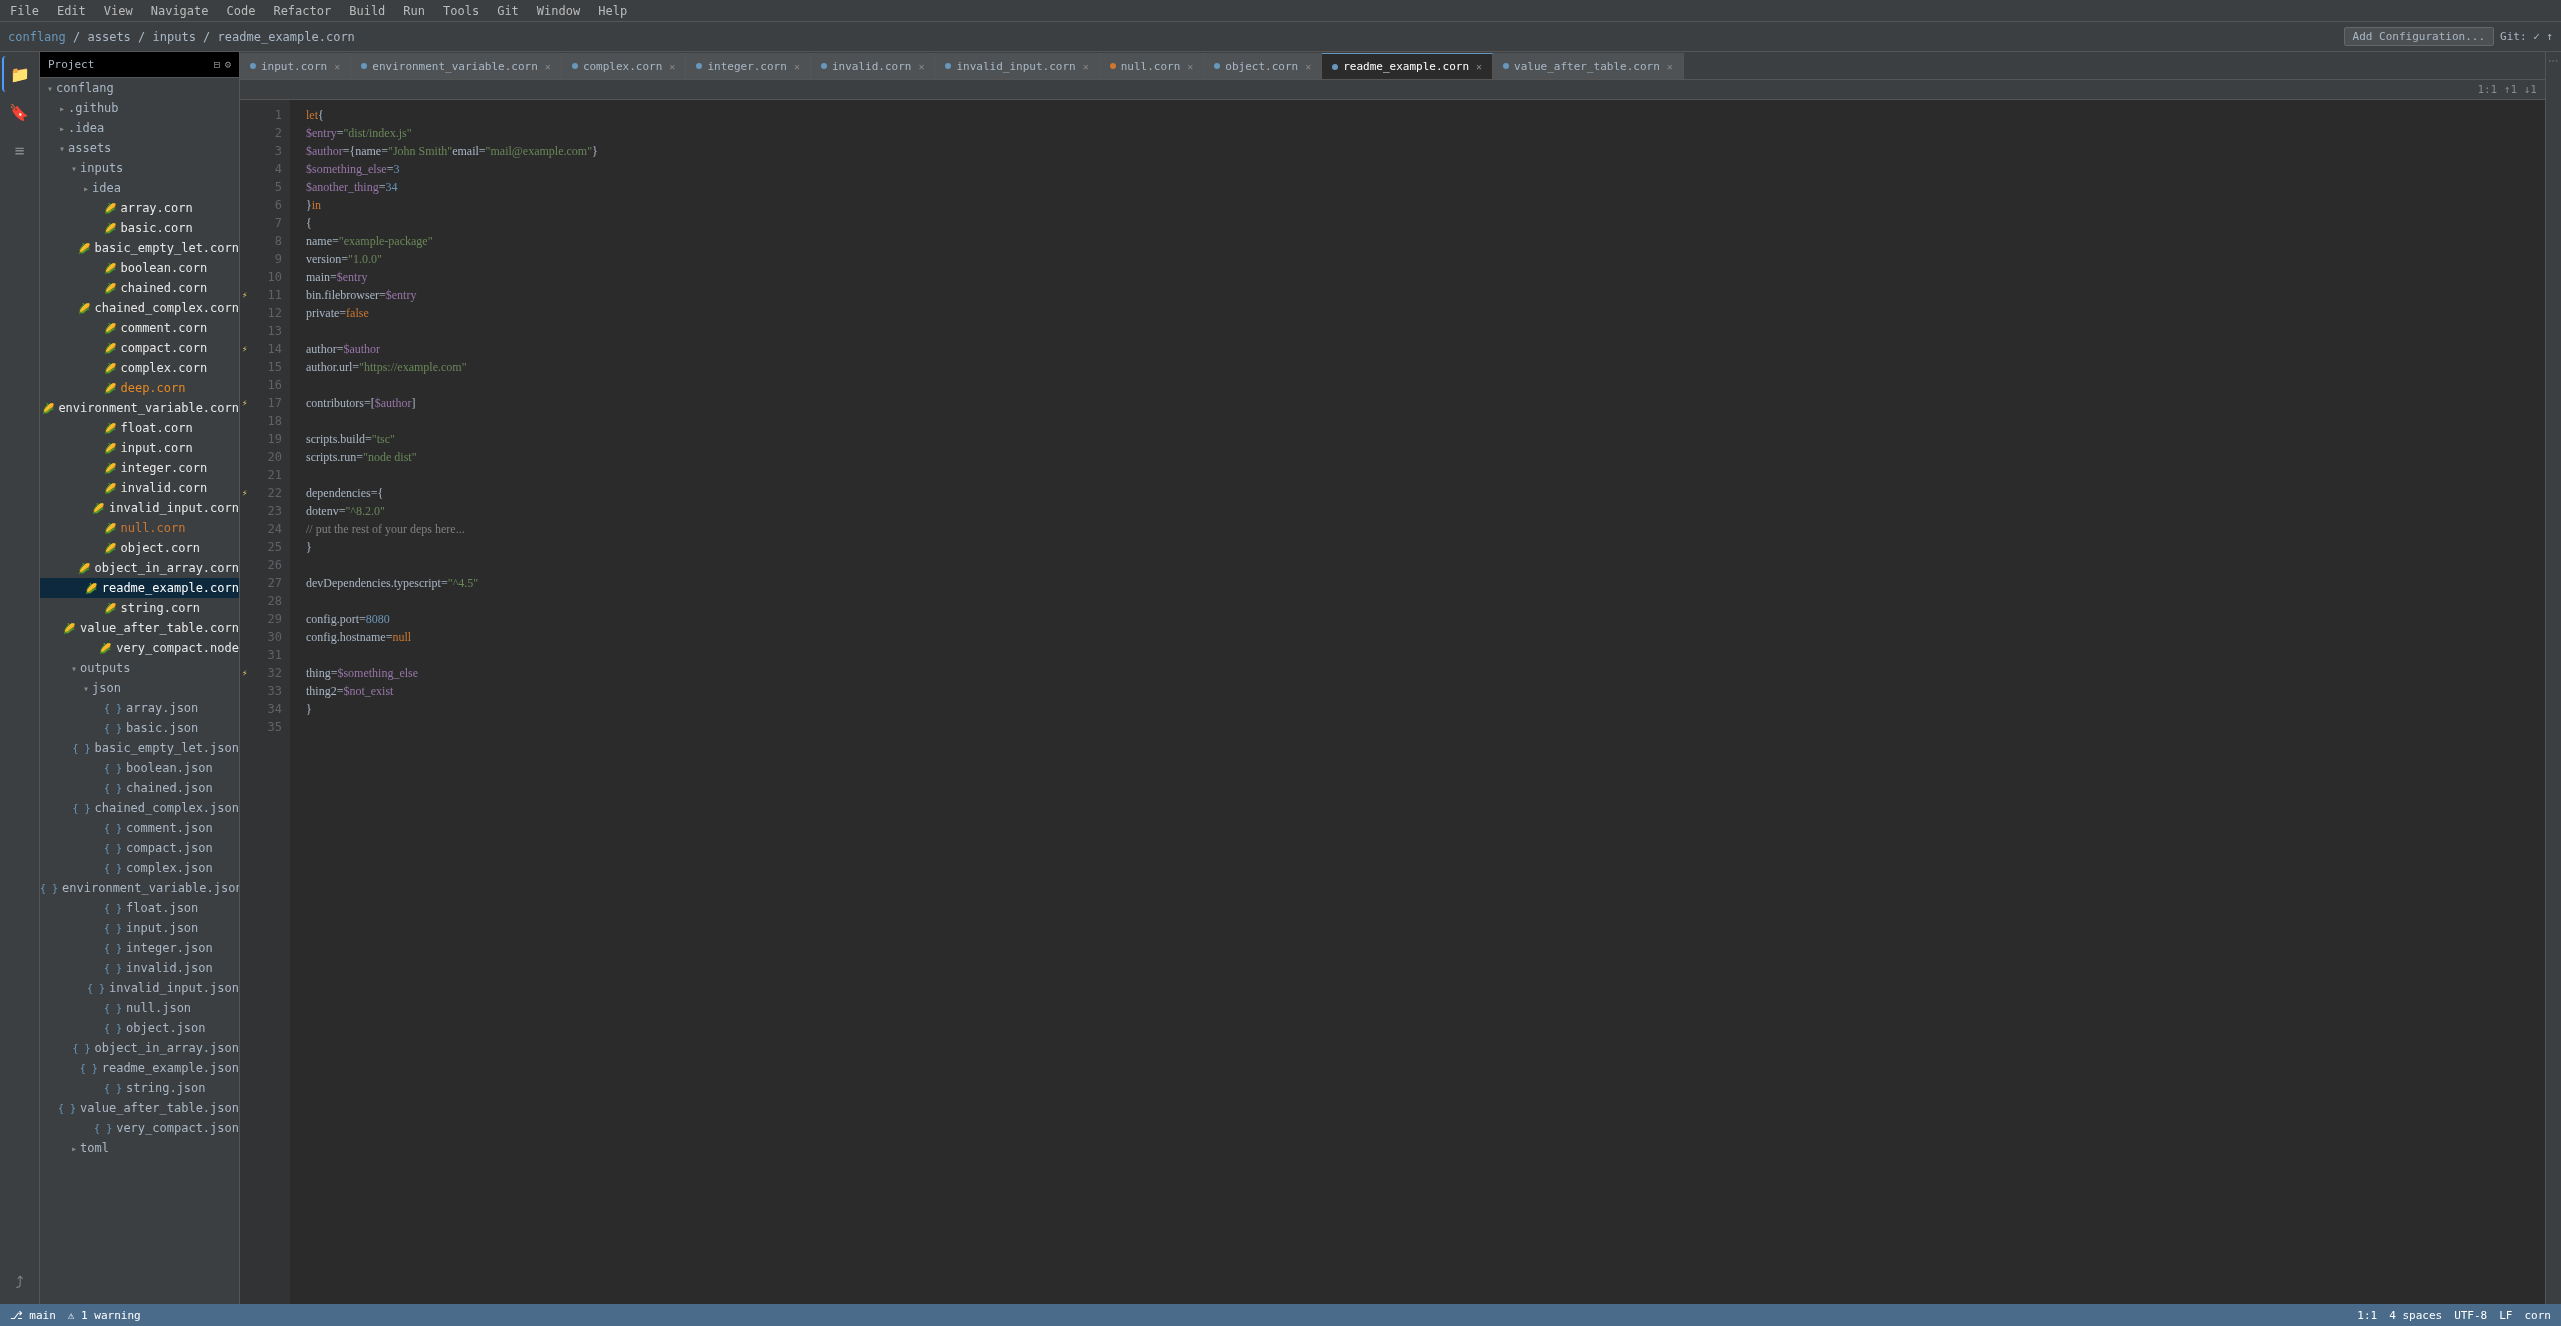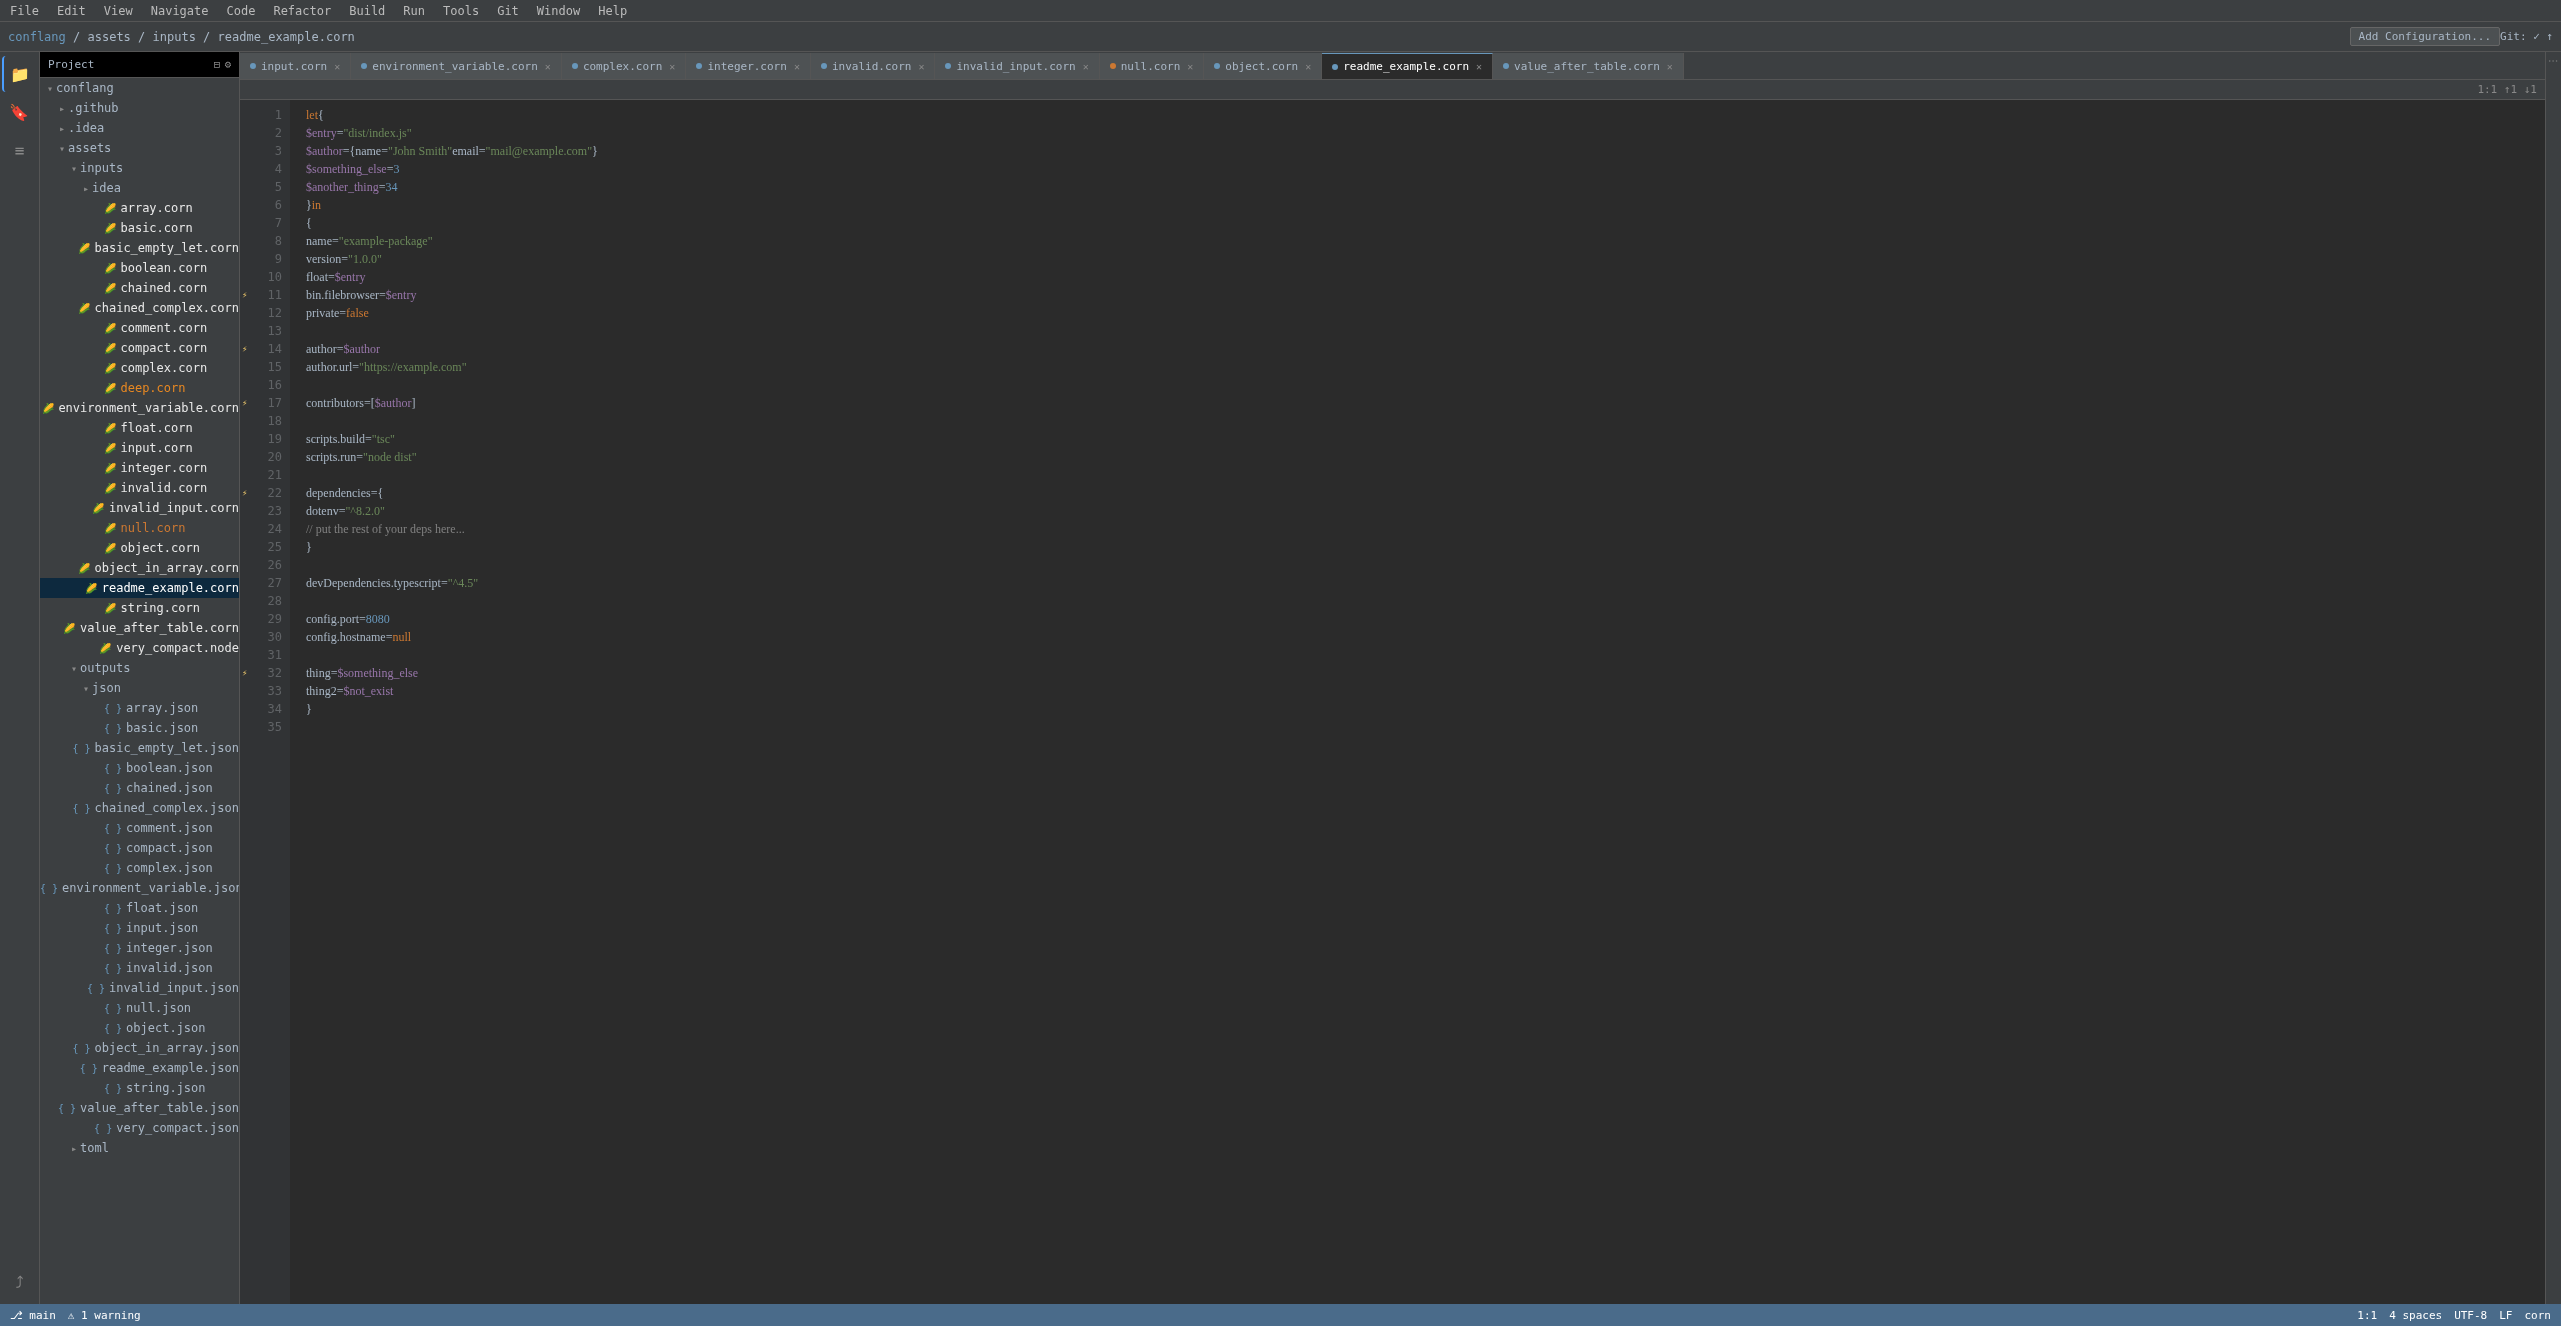--- a/index.html
+++ b/index.html
@@ -32,21 +32,21 @@
       padding: 0 2px;
     }
 
     
     .toolbar {
       background: #3c3f41;
       display: flex;
       align-items: center;
       height: 30px;
       padding: 0 8px;
-      gap: 0;
+      gap: 6px;
       border-bottom: 1px solid #555;
       flex-shrink: 0;
     }
     .toolbar-breadcrumb {
       color: #a9b7c6;
       font-size: 12px;
     }
     .toolbar-breadcrumb span { color: #6897bb; }
     .toolbar-spacer { flex: 1; }
     .toolbar-btn {
@@ -770,21 +770,21 @@
       <div class="code-content">
         <div class="code-line"><span class="kw">let</span> <span class="bracket">{</span></div>
         <div class="code-line">    <span class="var">$entry</span> <span class="op">=</span> <span class="str">"dist/index.js"</span></div>
         <div class="code-line">    <span class="var">$author</span> <span class="op">=</span> <span class="bracket">{</span> <span class="prop">name</span> <span class="op">=</span> <span class="str">"John Smith"</span> <span class="prop">email</span> <span class="op">=</span> <span class="str">"mail@example.com"</span> <span class="bracket">}</span></div>
         <div class="code-line">    <span class="var">$something_else</span> <span class="op">=</span> <span class="num">3</span></div>
         <div class="code-line">    <span class="var">$another_thing</span> <span class="op">=</span> <span class="num">34</span></div>
         <div class="code-line"><span class="bracket">}</span> <span class="kw">in</span></div>
         <div class="code-line"><span class="bracket">{</span></div>
         <div class="code-line">    <span class="prop">name</span> <span class="op">=</span> <span class="str">"example-package"</span></div>
         <div class="code-line">    <span class="prop">version</span> <span class="op">=</span> <span class="str">"1.0.0"</span></div>
-        <div class="code-line">    <span class="prop">float</span> <span class="op">=</span> <span class="var">$entry</span></div>
+        <div class="code-line">    <span class="prop">main</span> <span class="op">=</span> <span class="var">$entry</span></div>
         <div class="code-line">    <span class="prop">bin.filebrowser</span> <span class="op">=</span> <span class="var">$entry</span></div>
         <div class="code-line">    <span class="prop">private</span> <span class="op">=</span> <span class="bool">false</span></div>
         <div class="code-line"></div>
         <div class="code-line">    <span class="prop">author</span> <span class="op">=</span> <span class="var">$author</span></div>
         <div class="code-line">    <span class="prop">author.url</span> <span class="op">=</span> <span class="str">"https://example.com"</span></div>
         <div class="code-line"></div>
         <div class="code-line">    <span class="prop">contributors</span> <span class="op">=</span> <span class="bracket">[</span> <span class="var">$author</span> <span class="bracket">]</span></div>
         <div class="code-line"></div>
         <div class="code-line">    <span class="prop">scripts.build</span> <span class="op">=</span> <span class="str">"tsc"</span></div>
         <div class="code-line">    <span class="prop">scripts.run</span> <span class="op">=</span> <span class="str">"node dist"</span></div>

